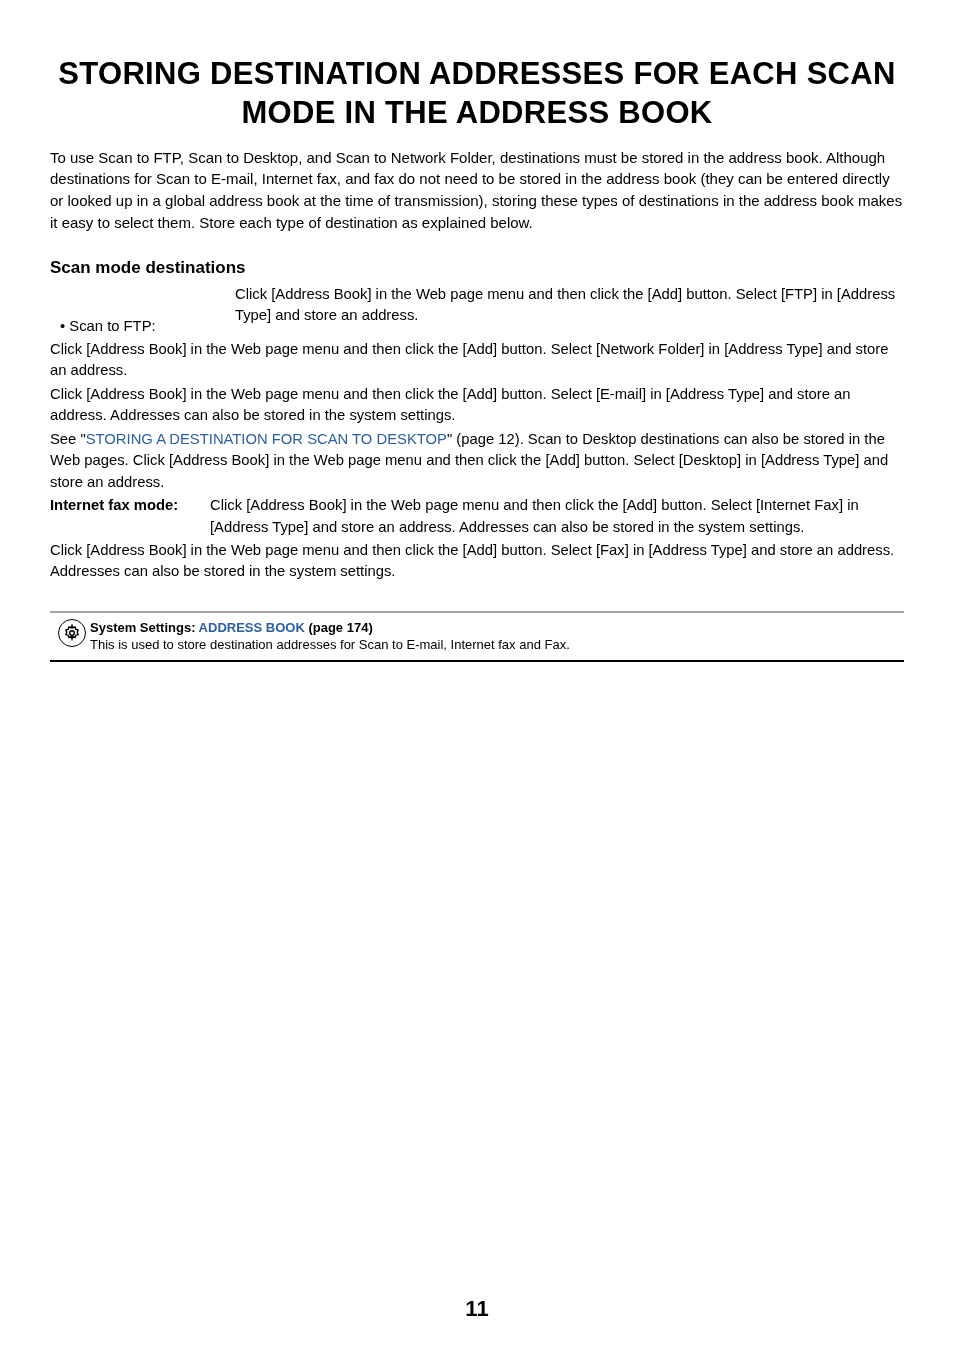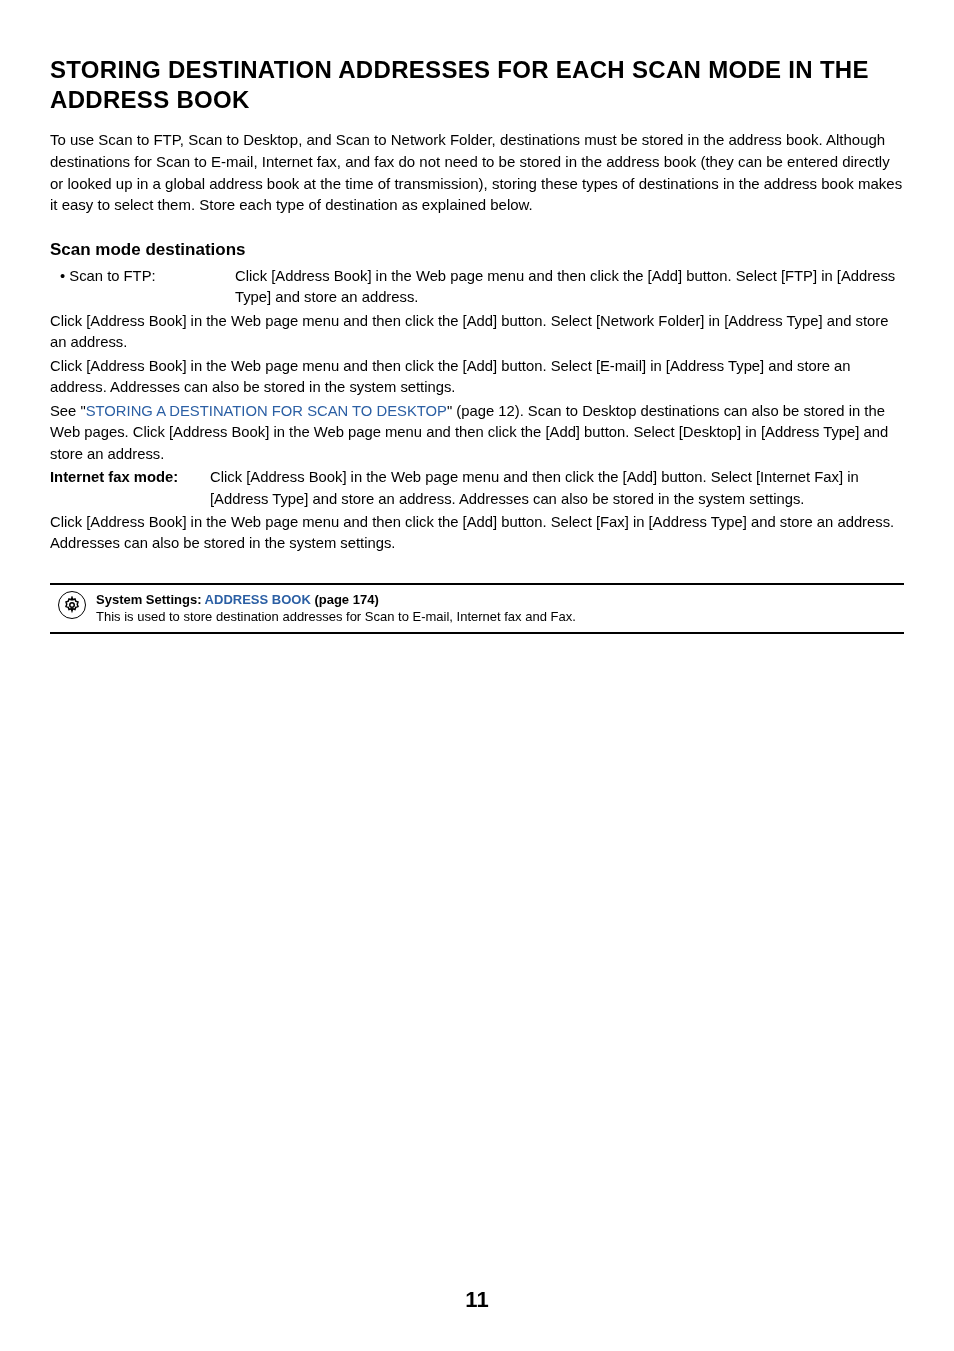--- a/index.html
+++ b/index.html
@@ -10,79 +10,80 @@
     body {
       width: 954px;
       height: 1351px;
       background: #fff;
       font-family: Arial, Helvetica, sans-serif;
       color: #000;
       padding: 55px 50px 40px 50px;
       position: relative;
     }
     h1 {
-      font-size: 24px;
+      font-size: 31px;
       font-weight: bold;
       line-height: 1.25;
       letter-spacing: 0.3px;
       margin-bottom: 14px;
+      text-align: center;
     }
     .intro {
       font-size: 15px;
       line-height: 1.45;
       margin-bottom: 24px;
     }
     .subhead {
       font-size: 17px;
       font-weight: bold;
       margin-bottom: 6px;
     }
     .item-row {
       display: flex;
       font-size: 14.8px;
       line-height: 1.45;
       margin-bottom: 2px;
     }
     .item-label {
       flex: 0 0 auto;
     }
-    .item-label.w1 { width: 185px; padding-left: 10px; }
+    .item-label.w1 { width: 185px; padding-left: 10px; margin-top: 32px; }
     .item-label.w0 { width: 160px; }
     .item-label.bold { font-weight: bold; }
     .item-desc { flex: 1 1 auto; }
     .link-blue {
       color: #2b5fa4;
     }
     .note-box {
       margin-top: 28px;
-      border-top: 2px solid #000000;
+      border-top: 2px solid #a3a3a3;
       border-bottom: 2px solid #000;
       padding: 6px 8px 6px 8px;
       display: flex;
       align-items: flex-start;
-      gap: 10px;
+      gap: 4px;
     }
     .note-icon {
       width: 28px;
       height: 28px;
       flex: 0 0 28px;
       border: 1.8px solid #000;
       border-radius: 50%;
       position: relative;
     }
     .note-icon svg { position:absolute; top:50%; left:50%; transform:translate(-50%,-50%); }
     .note-text {
       font-size: 13px;
       line-height: 1.35;
     }
     .note-text .title { font-weight: bold; }
     .note-text .blue { color: #2b5fa4; font-weight: bold; }
     .pagenum {
       position: absolute;
-      bottom: 38px;
+      bottom: 29px;
       left: 0;
       width: 954px;
       text-align: center;
       font-size: 22px;
       font-weight: bold;
     }
   </style>
 </head>
 <body>
 

